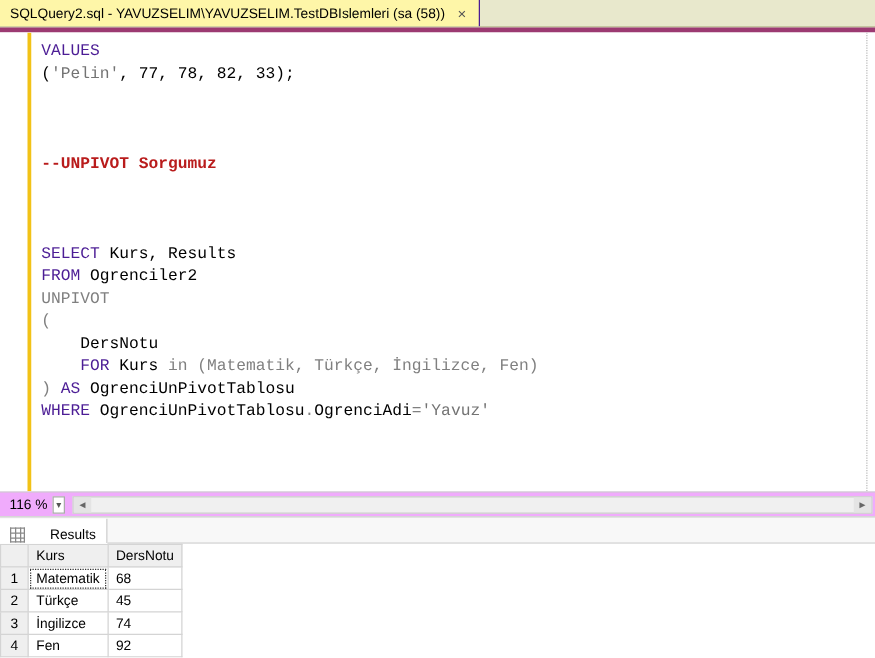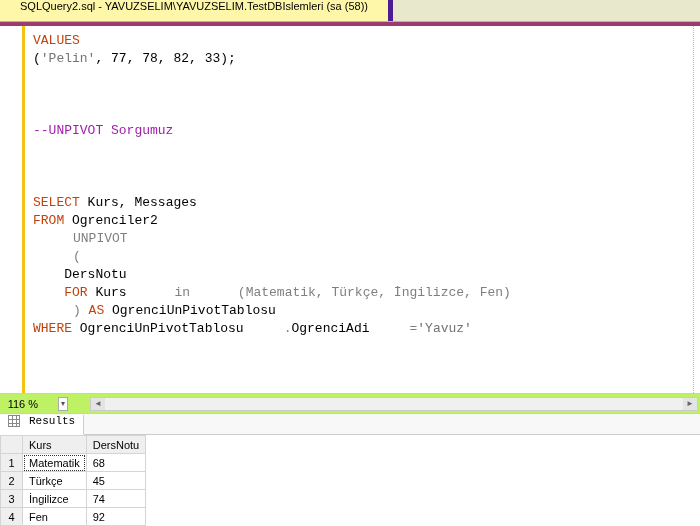--- a/index.html
+++ b/index.html
@@ -15,27 +15,26 @@
   }
   .tab-bar {
     background: #e8e8cc;
     height: 22px;
     display: flex;
     align-items: stretch;
     border-bottom: 1px solid #b8b890;
   }
   .tab {
     background: #fef6a8;
-    border-right: 5px solid #4c1d95;
+    border-right: 1px solid #4c1d95;
     display: flex;
     align-items: center;
-    padding: 0 20px;
+    padding: 0 8px;
     font-size: 11px;
     gap: 8px;
-    flex-direction: column;
   }
   .tab-close {
     font-size: 12px;
     color: #555;
     cursor: pointer;
     padding: 0 2px;
   }
   .accent-bar {
     height: 4px;
     background: #9c3a72;
@@ -55,40 +54,40 @@
   }
   .code {
     font-family: Consolas, "Courier New", monospace;
     font-size: 13px;
     line-height: 18px;
     padding: 6px 8px;
     white-space: pre;
     color: #000;
     flex: 1;
   }
-  .kw { color: #c2410c; }
+  .kw { color: #4c1d95; }
   .str { color: #737373; }
-  .cmt { color: #a21caf; }
-  .gray { color: #808080; margin-left: 40px; }
+  .cmt { color: #b91c1c; font-weight: bold; }
+  .gray { color: #808080; }
   .right-dots {
     position: absolute;
     right: 6px;
     top: 0;
     bottom: 0;
     border-right: 1px dotted #bbb;
   }
   .zoom-row {
     height: 20px;
     display: flex;
     align-items: center;
     border-top: 1px solid #ccc;
     font-size: 11px;
     padding-left: 2px;
-    gap: 20px;
-    background: #bef264;
+    gap: 4px;
+    background: #f0abfc;
   }
   .zoom-input {
     width: 36px;
     text-align: right;
     border: none;
     background: transparent;
     font-size: 11px;
   }
   .zoom-dd {
     width: 10px;
@@ -124,27 +123,26 @@
     height: 22px;
     display: flex;
     align-items: center;
     border-top: 1px solid #ccc;
     border-bottom: 1px solid #ccc;
     background: #f8f8f8;
     font-size: 11px;
   }
   .result-tab {
     display: flex;
-    align-items: flex-start;
-    gap: 9px;
+    align-items: flex-end;
+    gap: 20px;
     padding: 0 8px;
     height: 100%;
     border-right: 1px solid #ccc;
     cursor: pointer;
-    font-family: Liberation Mono, monospace;
   }
   .result-tab.active {
     background: #ffffff;
     border-bottom: 1px solid #fff;
     position: relative;
     top: 1px;
   }
   .grid-icon {
     width: 12px; height: 12px;
     display: inline-block;
@@ -219,21 +217,21 @@
   <div class="gutter"></div>
   <div class="code"><span class="kw">VALUES</span>
 <span>(</span><span class="str">'Pelin'</span><span>, 77, 78, 82, 33);</span>
 
 
 
 <span class="cmt">--UNPIVOT Sorgumuz</span>
 
 
 
-<span class="kw">SELECT</span><span> Kurs, Messages</span>
+<span class="kw">SELECT</span><span> Kurs, Results</span>
 <span class="kw">FROM</span><span> Ogrenciler2</span>
 <span class="gray">UNPIVOT</span>
 <span class="gray">(</span>
 <span>    DersNotu</span>
 <span class="kw">    FOR</span><span> Kurs </span><span class="gray">in</span><span class="gray"> (Matematik, Türkçe, İngilizce, Fen)</span>
 <span class="gray">) </span><span class="kw">AS</span><span> OgrenciUnPivotTablosu</span>
 <span class="kw">WHERE</span><span> OgrenciUnPivotTablosu</span><span class="gray">.</span><span>OgrenciAdi</span><span class="gray">=</span><span class="str">'Yavuz'</span>
 </div>
   <div class="right-dots"></div>
 </div>

